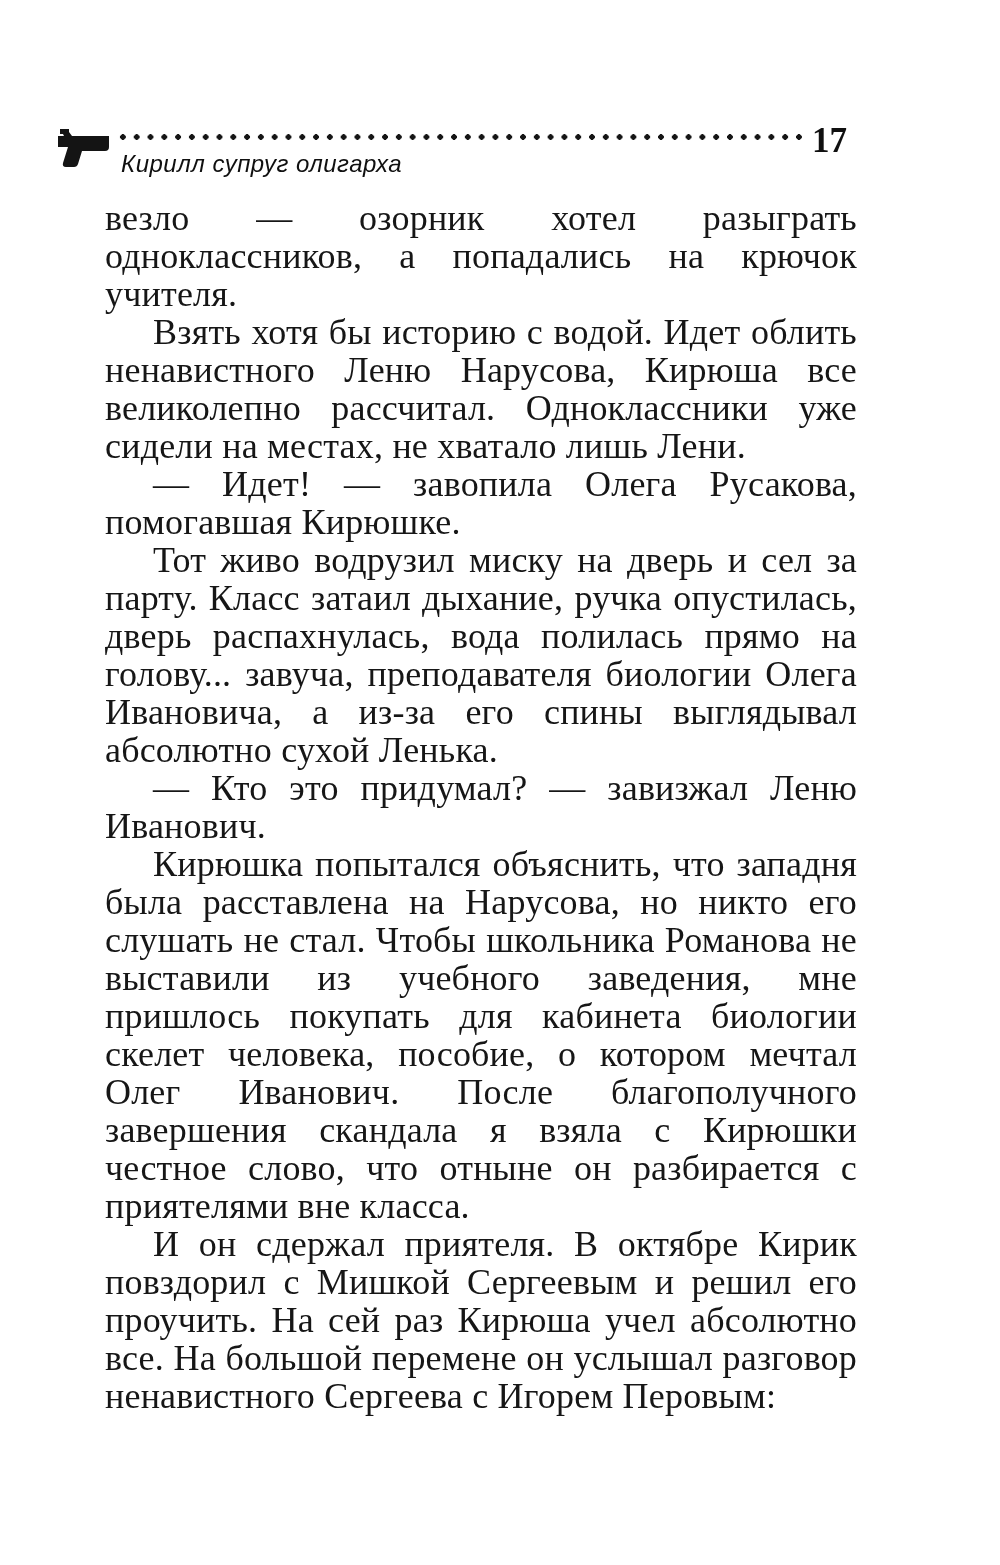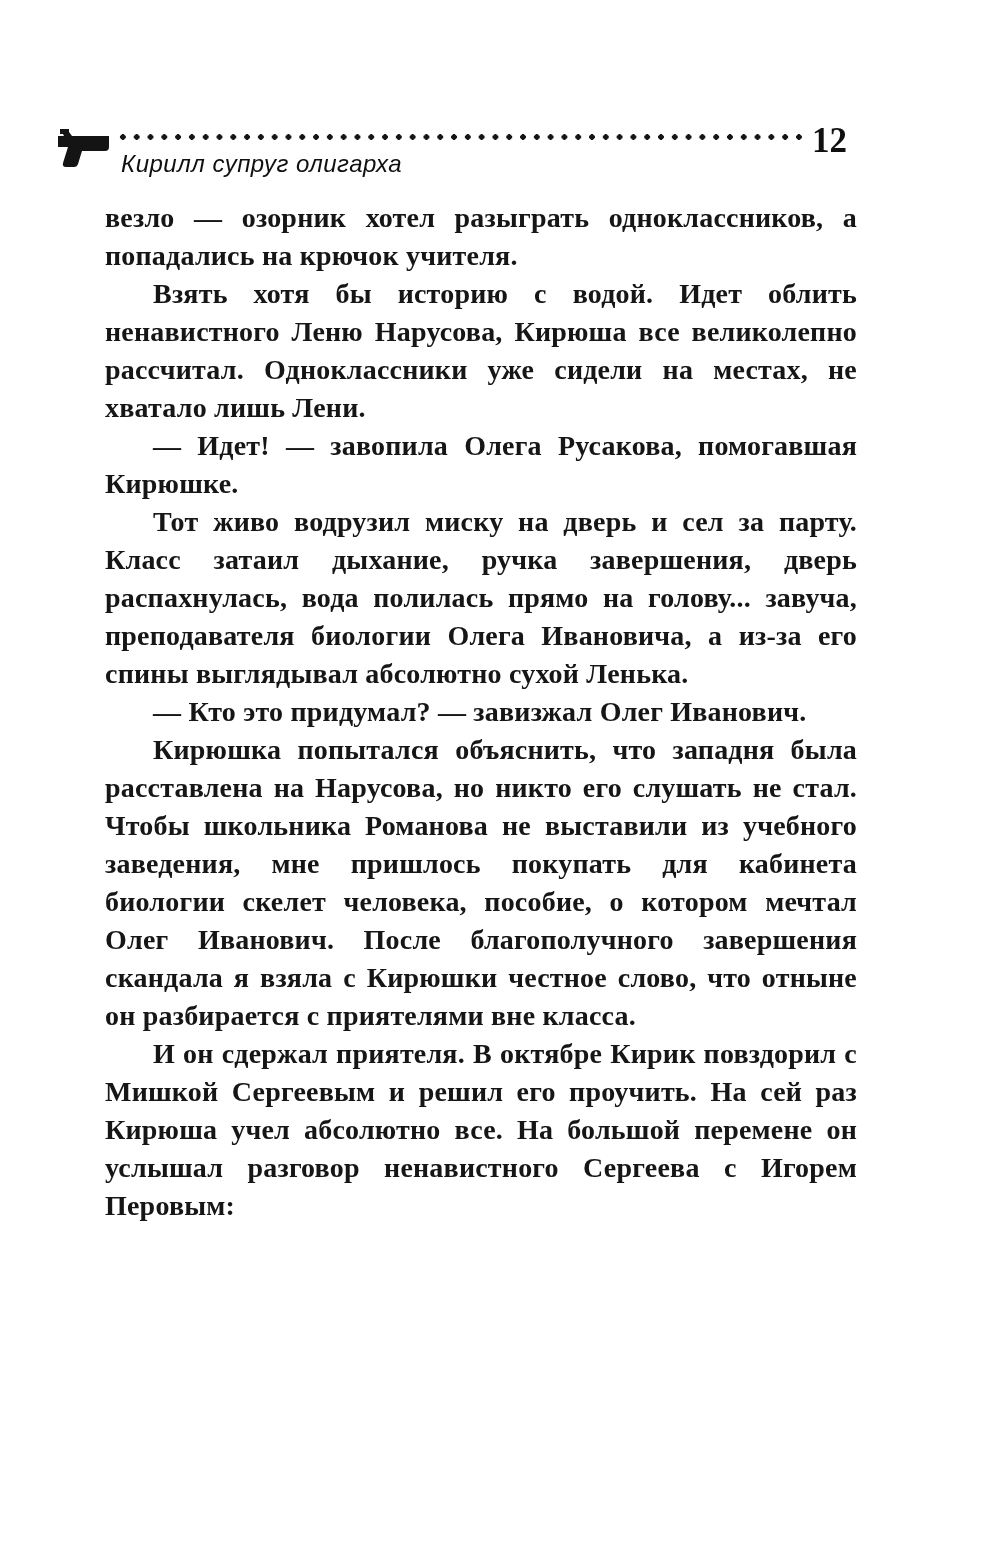--- a/index.html
+++ b/index.html
@@ -60,50 +60,49 @@
   
   .body-text {
     position: absolute;
     top: 199px;
     left: 105px;
     width: 752px;
   }
   .body-text p {
     margin: 0;
     padding: 0;
-    font-size: 28px;
+    font-size: 36px;
     line-height: 38px;
     text-align: justify;
     text-indent: 48px;
     letter-spacing: 0.2px;
     color: #161616;
-    font-weight: bold;
   }
   .body-text p.no-indent {
     text-indent: 0;
   }
 </style>
 </head>
 <body>
 
 <div class="page">
 
   <div class="gun">
     <svg viewBox="0 0 58 46" width="58" height="46" aria-hidden="true">
       <path d="M55 12 H18 l-3-4 h-7 l2 4 H4 v11 h10 l-5 16 q-1 4 3 4 h8 q3 0 4-3 l4-13 h23 q4 0 4-4 v-7 q0-4 0-4 z" fill="#141414"></path>
       <rect x="6" y="5" width="9" height="5" fill="#141414"></rect>
     </svg>
   </div>
   <div class="dots"></div>
   <div class="head-title">Кирилл супруг олигарха</div>
-  <div class="page-number">12</div>
+  <div class="page-number">17</div>
 
   <main class="body-text">
     <p class="no-indent">везло — озорник хотел разыграть одноклассников, а попадались на крючок учителя.</p>
     <p>Взять хотя бы историю с водой. Идет облить ненавистного Леню Нарусова, Кирюша все великолепно рассчитал. Одноклассники уже сидели на местах, не хватало лишь Лени.</p>
     <p>— Идет! — завопила Олега Русакова, помогавшая Кирюшке.</p>
-    <p>Тот живо водрузил миску на дверь и сел за парту. Класс затаил дыхание, ручка завершения, дверь распахнулась, вода полилась прямо на голову... завуча, преподавателя биологии Олега Ивановича, а из-за его спины выглядывал абсолютно сухой Ленька.</p>
-    <p>— Кто это придумал? — завизжал Олег Иванович.</p>
+    <p>Тот живо водрузил миску на дверь и сел за парту. Класс затаил дыхание, ручка опустилась, дверь распахнулась, вода полилась прямо на голову... завуча, преподавателя биологии Олега Ивановича, а из-за его спины выглядывал абсолютно сухой Ленька.</p>
+    <p>— Кто это придумал? — завизжал Леню Иванович.</p>
     <p>Кирюшка попытался объяснить, что западня была расставлена на Нарусова, но никто его слушать не стал. Чтобы школьника Романова не выставили из учебного заведения, мне пришлось покупать для кабинета биологии скелет человека, пособие, о котором мечтал Олег Иванович. После благополучного завершения скандала я взяла с Кирюшки честное слово, что отныне он разбирается с приятелями вне класса.</p>
     <p>И он сдержал приятеля. В октябре Кирик повздорил с Мишкой Сергеевым и решил его проучить. На сей раз Кирюша учел абсолютно все. На большой перемене он услышал разговор ненавистного Сергеева с Игорем Перовым:</p>
   </main>
 
 </div>
 
 </body></html>

